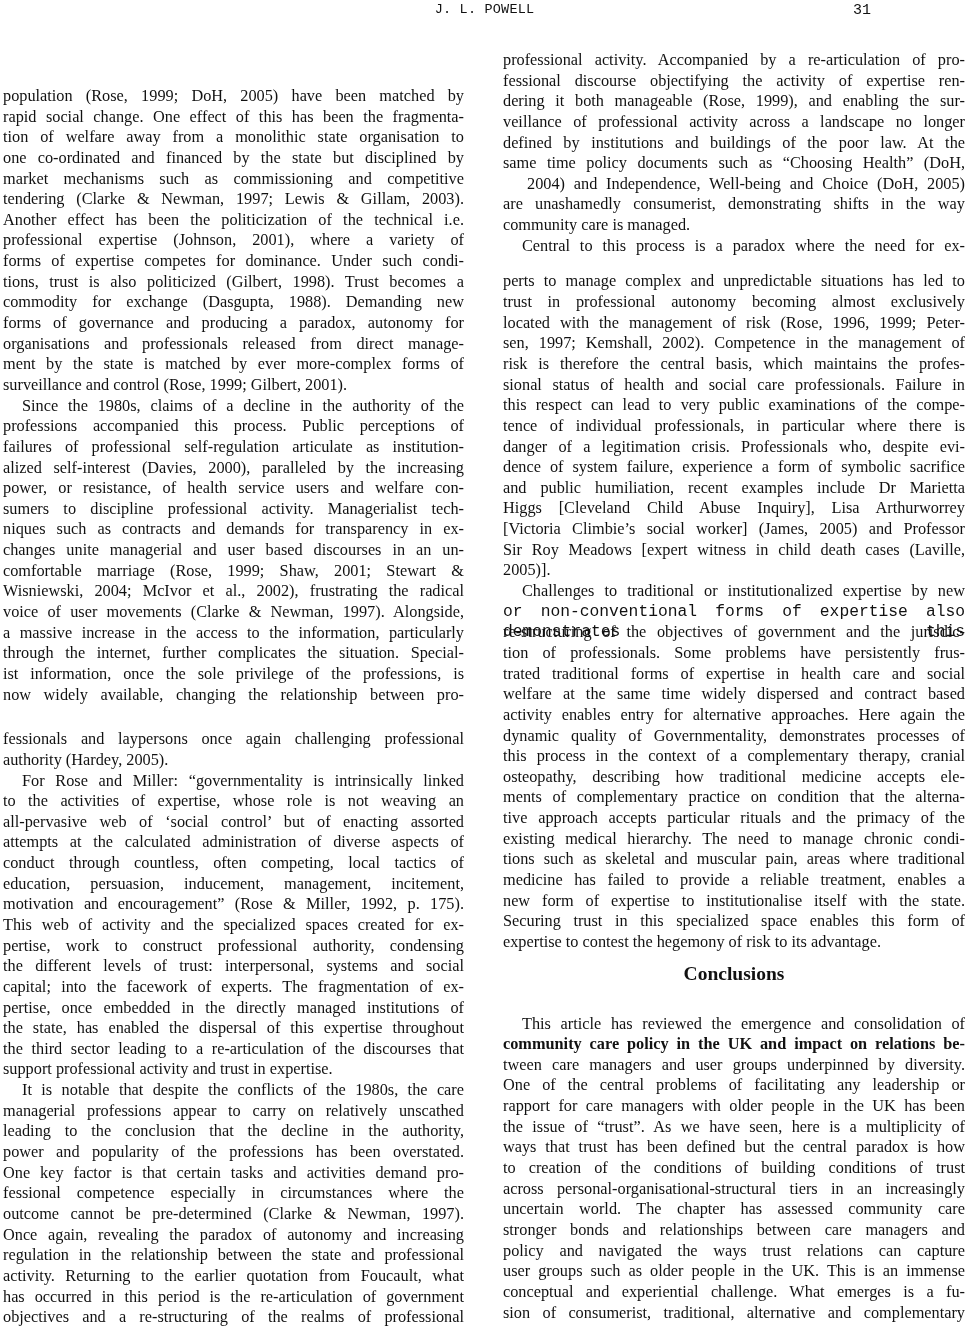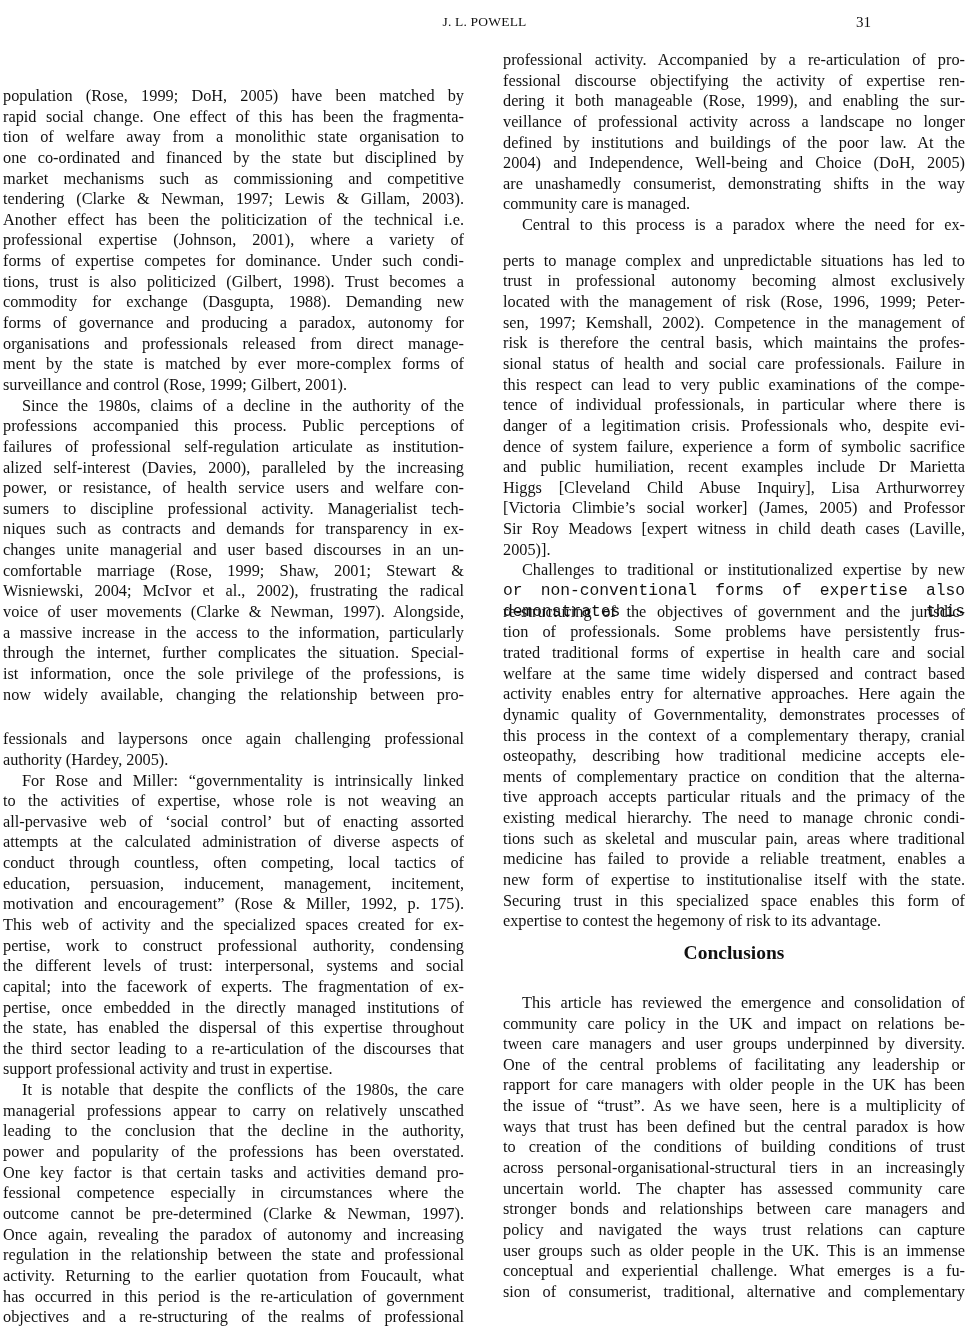--- a/index.html
+++ b/index.html
@@ -1,18 +1,18 @@
 <!DOCTYPE html>
 <html><head>
 <meta charset="utf-8">
 <style>
   html, body { margin: 0; padding: 0; background: #ffffff; }
   body { width: 969px; height: 1328px; position: relative; overflow: hidden;
          font-family: "Liberation Serif", "DejaVu Serif", serif; color: #111; }
-  .header { position: absolute; top: 12px; left: 0; width: 881px; height: 24px; }
+  .header { position: absolute; top: 0; left: 0; width: 881px; height: 24px; font-family: Liberation Mono, monospace; }
   .running-head { position: absolute; left: 0; width: 969px; top: 2px; text-align: center;
                   font-size: 13.5px; letter-spacing: 0.2px; }
   .page-num { position: absolute; right: 10px; top: 2px; font-size: 15px; }
   .col { position: absolute; top: 50px; }
   .col-left { left: 3px; width: 461px; }
   .col-right { left: 503px; width: 462px; }
   .line { display: block; height: 20.65px; line-height: 20.65px; font-size: 16.3px;
           text-align: justify; text-align-last: justify; white-space: nowrap; overflow: visible; }
   .line.last { text-align-last: left; }
   .line.indent { padding-left: 19px; }
@@ -100,21 +100,22 @@
   </div>
 
 <div class="col col-right" id="right-col">
   <div id="right-paras">
       <div>
         <div class="line" style="white-space: normal;">professional activity. Accompanied by a re-articulation of pro-</div>
         <div class="line" style="white-space: normal;">fessional discourse objectifying the activity of expertise ren-</div>
         <div class="line" style="white-space: normal;">dering it both manageable (Rose, 1999), and enabling the sur-</div>
         <div class="line" style="white-space: normal;">veillance of professional activity across a landscape no longer</div>
         <div class="line" style="white-space: normal;">defined by institutions and buildings of the poor law. At the</div>
-        <div class="line" style="white-space: normal;">2004) and Independence, Well-being and Choice (DoH, 2005)</div>
+        <div class="line" style="white-space: normal;">same time policy documents such as “Choosing Health” (DoH,</div>
+        <div class="line" style="white-space: normal; margin-left: 24px;">2004) and Independence, Well-being and Choice (DoH, 2005)</div>
         <div class="line" style="white-space: normal;">are unashamedly consumerist, demonstrating shifts in the way</div>
         <div class="line last" style="white-space: normal;">community care is managed.</div>
       </div>
       <div>
         <div class="line indent" style="white-space: normal;">Central to this process is a paradox where the need for ex-</div>
         <div class="line" style="white-space: normal; margin-top: 15px;">perts to manage complex and unpredictable situations has led to</div>
         <div class="line" style="white-space: normal;">trust in professional autonomy becoming almost exclusively</div>
         <div class="line" style="white-space: normal;">located with the management of risk (Rose, 1996, 1999; Peter-</div>
         <div class="line" style="white-space: normal;">sen, 1997; Kemshall, 2002). Competence in the management of</div>
         <div class="line" style="white-space: normal;">risk is therefore the central basis, which maintains the profes-</div>
@@ -147,21 +148,21 @@
         <div class="line" style="white-space: normal;">medicine has failed to provide a reliable treatment, enables a</div>
         <div class="line" style="white-space: normal;">new form of expertise to institutionalise itself with the state.</div>
         <div class="line" style="white-space: normal;">Securing trust in this specialized space enables this form of</div>
         <div class="line last" style="white-space: normal;">expertise to contest the hegemony of risk to its advantage.</div>
       </div>
     </div>
   <div class="heading">Conclusions</div>
   <div id="concl-para">
       <div>
         <div class="line indent" style="white-space: normal;">This article has reviewed the emergence and consolidation of</div>
-        <div class="line" style="white-space: normal;">community care policy in the UK and impact on relations be-</div>
+        <div class="line" style="white-space: normal; font-weight: bold;">community care policy in the UK and impact on relations be-</div>
         <div class="line" style="white-space: normal;">tween care managers and user groups underpinned by diversity.</div>
         <div class="line" style="white-space: normal;">One of the central problems of facilitating any leadership or</div>
         <div class="line" style="white-space: normal;">rapport for care managers with older people in the UK has been</div>
         <div class="line" style="white-space: normal;">the issue of “trust”. As we have seen, here is a multiplicity of</div>
         <div class="line" style="white-space: normal;">ways that trust has been defined but the central paradox is how</div>
         <div class="line" style="white-space: normal;">to creation of the conditions of building conditions of trust</div>
         <div class="line" style="white-space: normal;">across personal-organisational-structural tiers in an increasingly</div>
         <div class="line" style="white-space: normal;">uncertain world. The chapter has assessed community care</div>
         <div class="line" style="white-space: normal;">stronger bonds and relationships between care managers and</div>
         <div class="line" style="white-space: normal;">policy and navigated the ways trust relations can capture</div>

